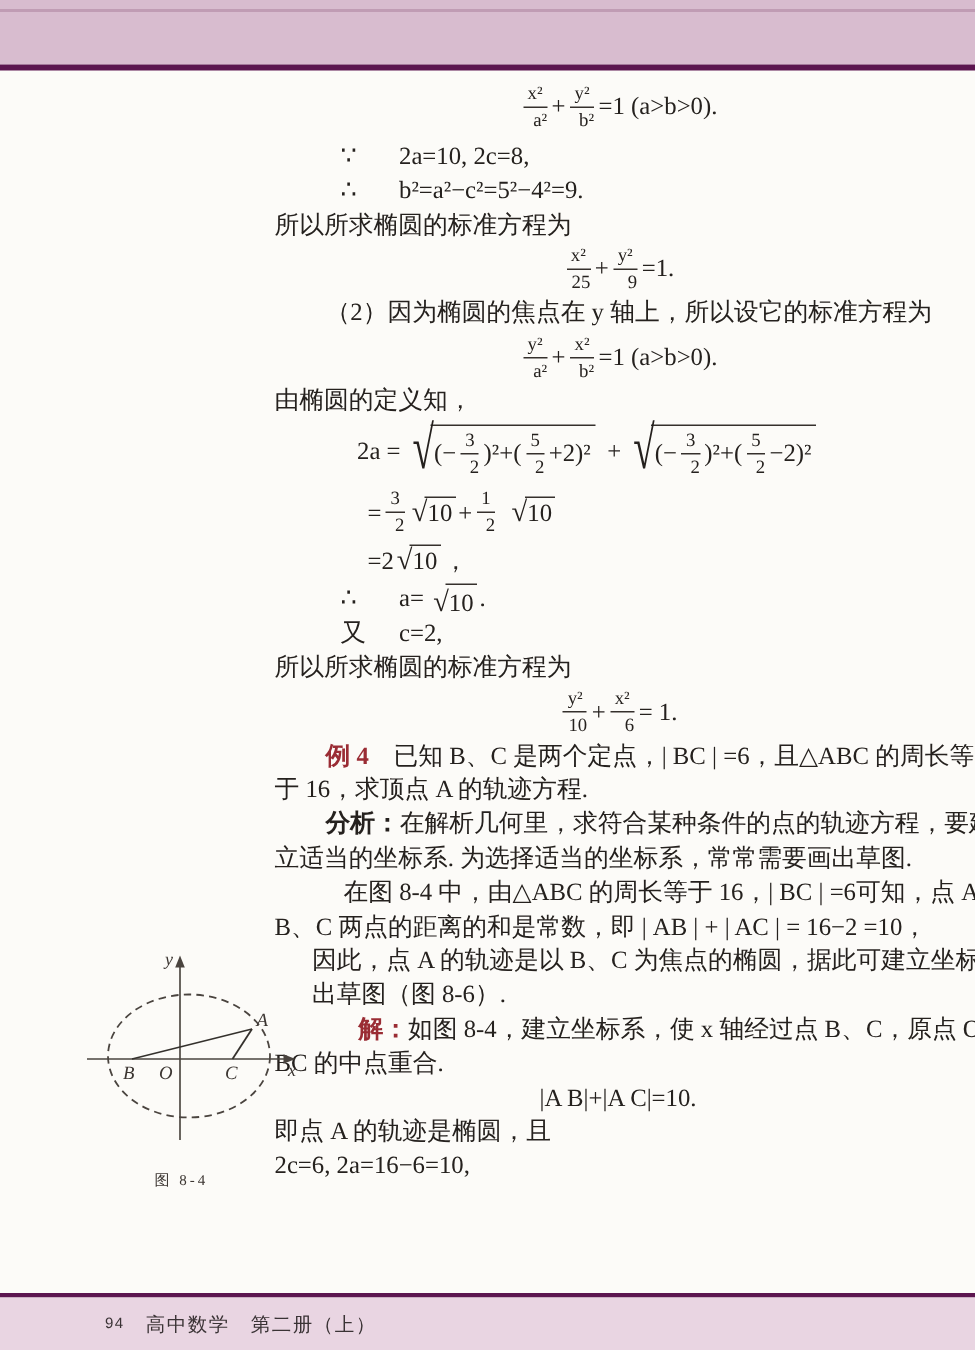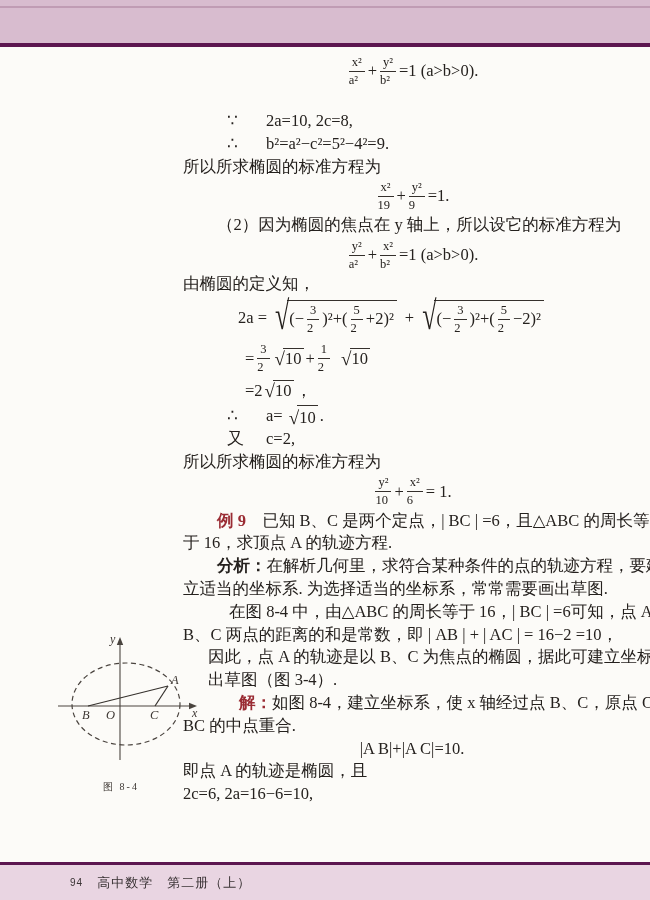--- a/index.html
+++ b/index.html
@@ -30,21 +30,21 @@
   .ind2{padding-left:46px;}
   .sh{padding-left:25px;}       
   .sym{display:inline-block;margin-left:44px;width:39px;font-size:17px;}
   .lbl-red{color:var(--label-red);font-weight:bold;}
   .lbl-bold{font-weight:bold;}
 
   
   .eqf{display:flex;align-items:center;justify-content:center;white-space:nowrap;}
   .eql{display:flex;align-items:center;justify-content:flex-start;white-space:nowrap;}
   .h38{height:38px}.h36{height:36px}.h44{height:44px}.h26{height:26px}
-  .frac{display:inline-flex;flex-direction:column;vertical-align:middle;text-align:left;
+  .frac{display:inline-flex;flex-direction:column;vertical-align:middle;text-align:right;
         font-size:12.5px;line-height:1.2;margin:0 3px;}
   .fn{border-bottom:1.2px solid #35302c;padding:0 3px 1px;}
   .fd{padding-top:1px;}
   .rad{display:inline-flex;align-items:center;margin:0 2px;}
   .rsign{display:inline-block;margin-right:-2px;}
   .rad.small .rsign{font-size:19px;}
   .rad.small .rbody{border-top:1.3px solid #35302c;padding:0 2px;}
   .rad.big .rsign{font-size:26px;transform:scaleY(1.55);transform-origin:50% 58%;}
   .rad.big .rbody{border-top:1.4px solid #35302c;padding:2px 3px 0 2px;display:inline-flex;align-items:center;}
   .mspace{display:inline-block;width:6px;}
@@ -70,32 +70,32 @@
         <span class="fd">a²</span>
       </span>
     <span>+</span>
     <span class="frac">
         <span class="fn">y²</span>
         <span class="fd">b²</span>
       </span>
     <span>=1 (a&gt;b&gt;0).</span>
   </div>
 
-  <div class="ln" style="margin-top:20px">
+  <div class="ln" style="margin-top:3px">
     <span class="sym">∵</span><span>2a=10, 2c=8,</span>
   </div>
   <div class="ln">
     <span class="sym">∴</span><span>b²=a²−c²=5²−4²=9.</span>
   </div>
   <div class="ln"><span>所以所求椭圆的标准方程为</span></div>
 
   <div class="eqf h36">
     <span class="frac">
         <span class="fn">x²</span>
-        <span class="fd">19</span>
+        <span class="fd">25</span>
       </span>
     <span>+</span>
     <span class="frac">
         <span class="fn">y²</span>
         <span class="fd">9</span>
       </span>
     <span>=1.</span>
   </div>
 
   <div class="ln ind"><span>（2）因为椭圆的焦点在 y 轴上，所以设它的标准方程为</span></div>
@@ -204,33 +204,33 @@
       </span>
     <span>+</span>
     <span class="frac">
         <span class="fn">x²</span>
         <span class="fd">6</span>
       </span>
     <span>= 1.</span>
   </div>
 
   <div class="ln ind">
-    <span class="lbl-red">例 9</span><span>　已知 B、C 是两个定点，| BC | =6，且△ABC 的周长等</span>
+    <span class="lbl-red">例 4</span><span>　已知 B、C 是两个定点，| BC | =6，且△ABC 的周长等</span>
   </div>
   <div class="ln"><span>于 16，求顶点 A 的轨迹方程.</span></div>
 
   <div class="ln ind">
     <span class="lbl-bold">分析：</span><span>在解析几何里，求符合某种条件的点的轨迹方程，要建</span>
   </div>
   <div class="ln"><span>立适当的坐标系. 为选择适当的坐标系，常常需要画出草图.</span></div>
 
   <div class="ln ind2"><span>在图 8-4 中，由△ABC 的周长等于 16，| BC | =6可知，点 A 到</span></div>
   <div class="ln"><span>B、C 两点的距离的和是常数，即 | AB | + | AC | = 16−2 =10，</span></div>
   <div class="ln sh"><span>因此，点 A 的轨迹是以 B、C 为焦点的椭圆，据此可建立坐标系并画</span></div>
-  <div class="ln sh"><span>出草图（图 3-4）.</span></div>
+  <div class="ln sh"><span>出草图（图 8-6）.</span></div>
 
   <div class="ln ind2" style="padding-left:56px">
     <span class="lbl-red">解：</span><span>如图 8-4，建立坐标系，使 x 轴经过点 B、C，原点 O 与</span>
   </div>
   <div class="ln"><span>BC 的中点重合.</span></div>
   <div class="ln" style="text-align:center"><span>|A B|+|A C|=10.</span></div>
   <div class="ln"><span>即点 A 的轨迹是椭圆，且</span></div>
   <div class="ln" style="text-align:left"><span>2c=6, 2a=16−6=10,</span></div>
 
 </div>

